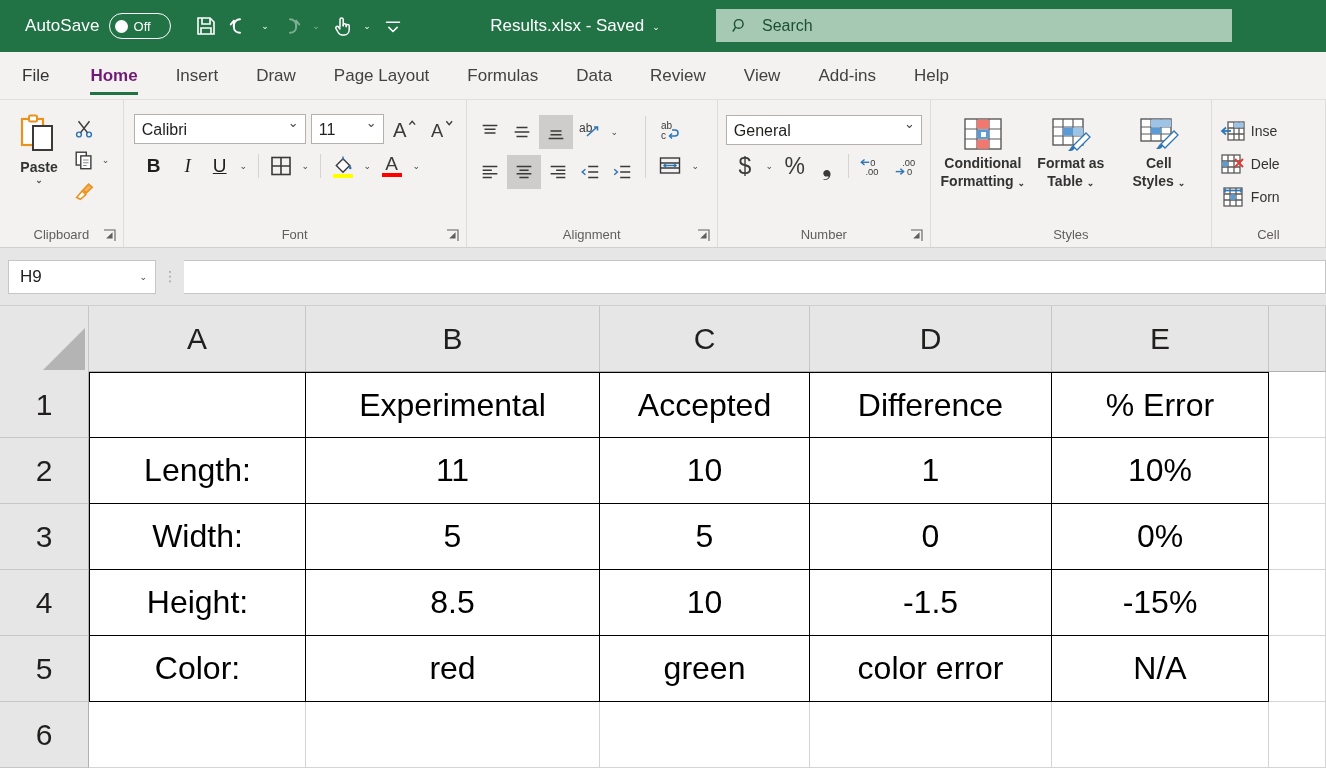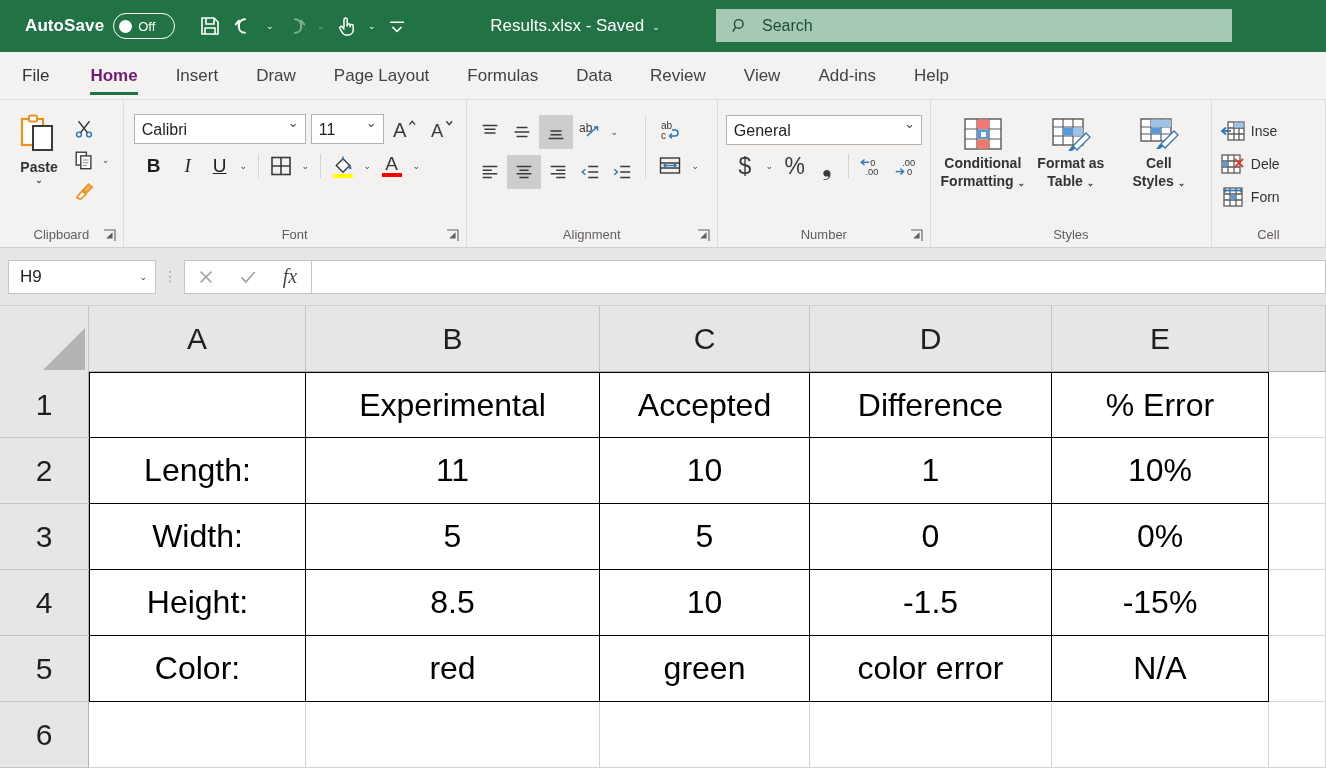--- a/index.html
+++ b/index.html
@@ -17,21 +17,20 @@
     display: flex;
     align-items: center;
     position: relative;
     color: #ffffff;
   }
   .autosave-label {
     font-size: 17px;
     color: #ffffff;
     margin-left: 25px;
     letter-spacing: .1px;
-    font-weight: bold;
   }
   .autosave-toggle {
     margin-left: 9px;
     width: 62px; height: 26px;
     border: 1.5px solid #ffffff;
     border-radius: 13px;
     display: flex; align-items: center;
     position: relative;
   }
   .autosave-knob {
@@ -743,33 +742,20 @@
     <div class="grp-label">Cell</div>
   </div>
 </div>
 
 <div class="fbar">
   <div class="namebox">
     <span>H9</span>
     <span class="nb-caret">⌄</span>
   </div>
   <div class="fb-dots">⋮</div>
-  <div class="fb-btns">
-    <span class="fb-btn">
-      <svg width="20" height="20" viewBox="0 0 24 24" stroke="#a6a6a6" stroke-width="2" fill="none">
-          <path d="M5.5 5.5 L18.5 18.5M18.5 5.5 L5.5 18.5"></path>
-        </svg>
-    </span>
-    <span class="fb-btn">
-      <svg width="20" height="20" viewBox="0 0 24 24" stroke="#a6a6a6" stroke-width="2.2" fill="none">
-          <path d="M4 12.5 L9.5 18 L20 6"></path>
-        </svg>
-    </span>
-    <span class="fb-btn" style="color:#4a4a4a;font-style:italic;font-family:'Liberation Serif',serif;font-size:20px;">fx</span>
-  </div>
   <input class="fb-input" value="" style="">
 </div>
 
 <div class="sheet">
   <div class="colhdr-row">
     <div class="corner">
       <svg width="46" height="42" viewBox="0 0 46 42">
         <path d="M46 0 L46 42 L4 42 Z" fill="#b4b4b4"></path>
       </svg>
     </div>

